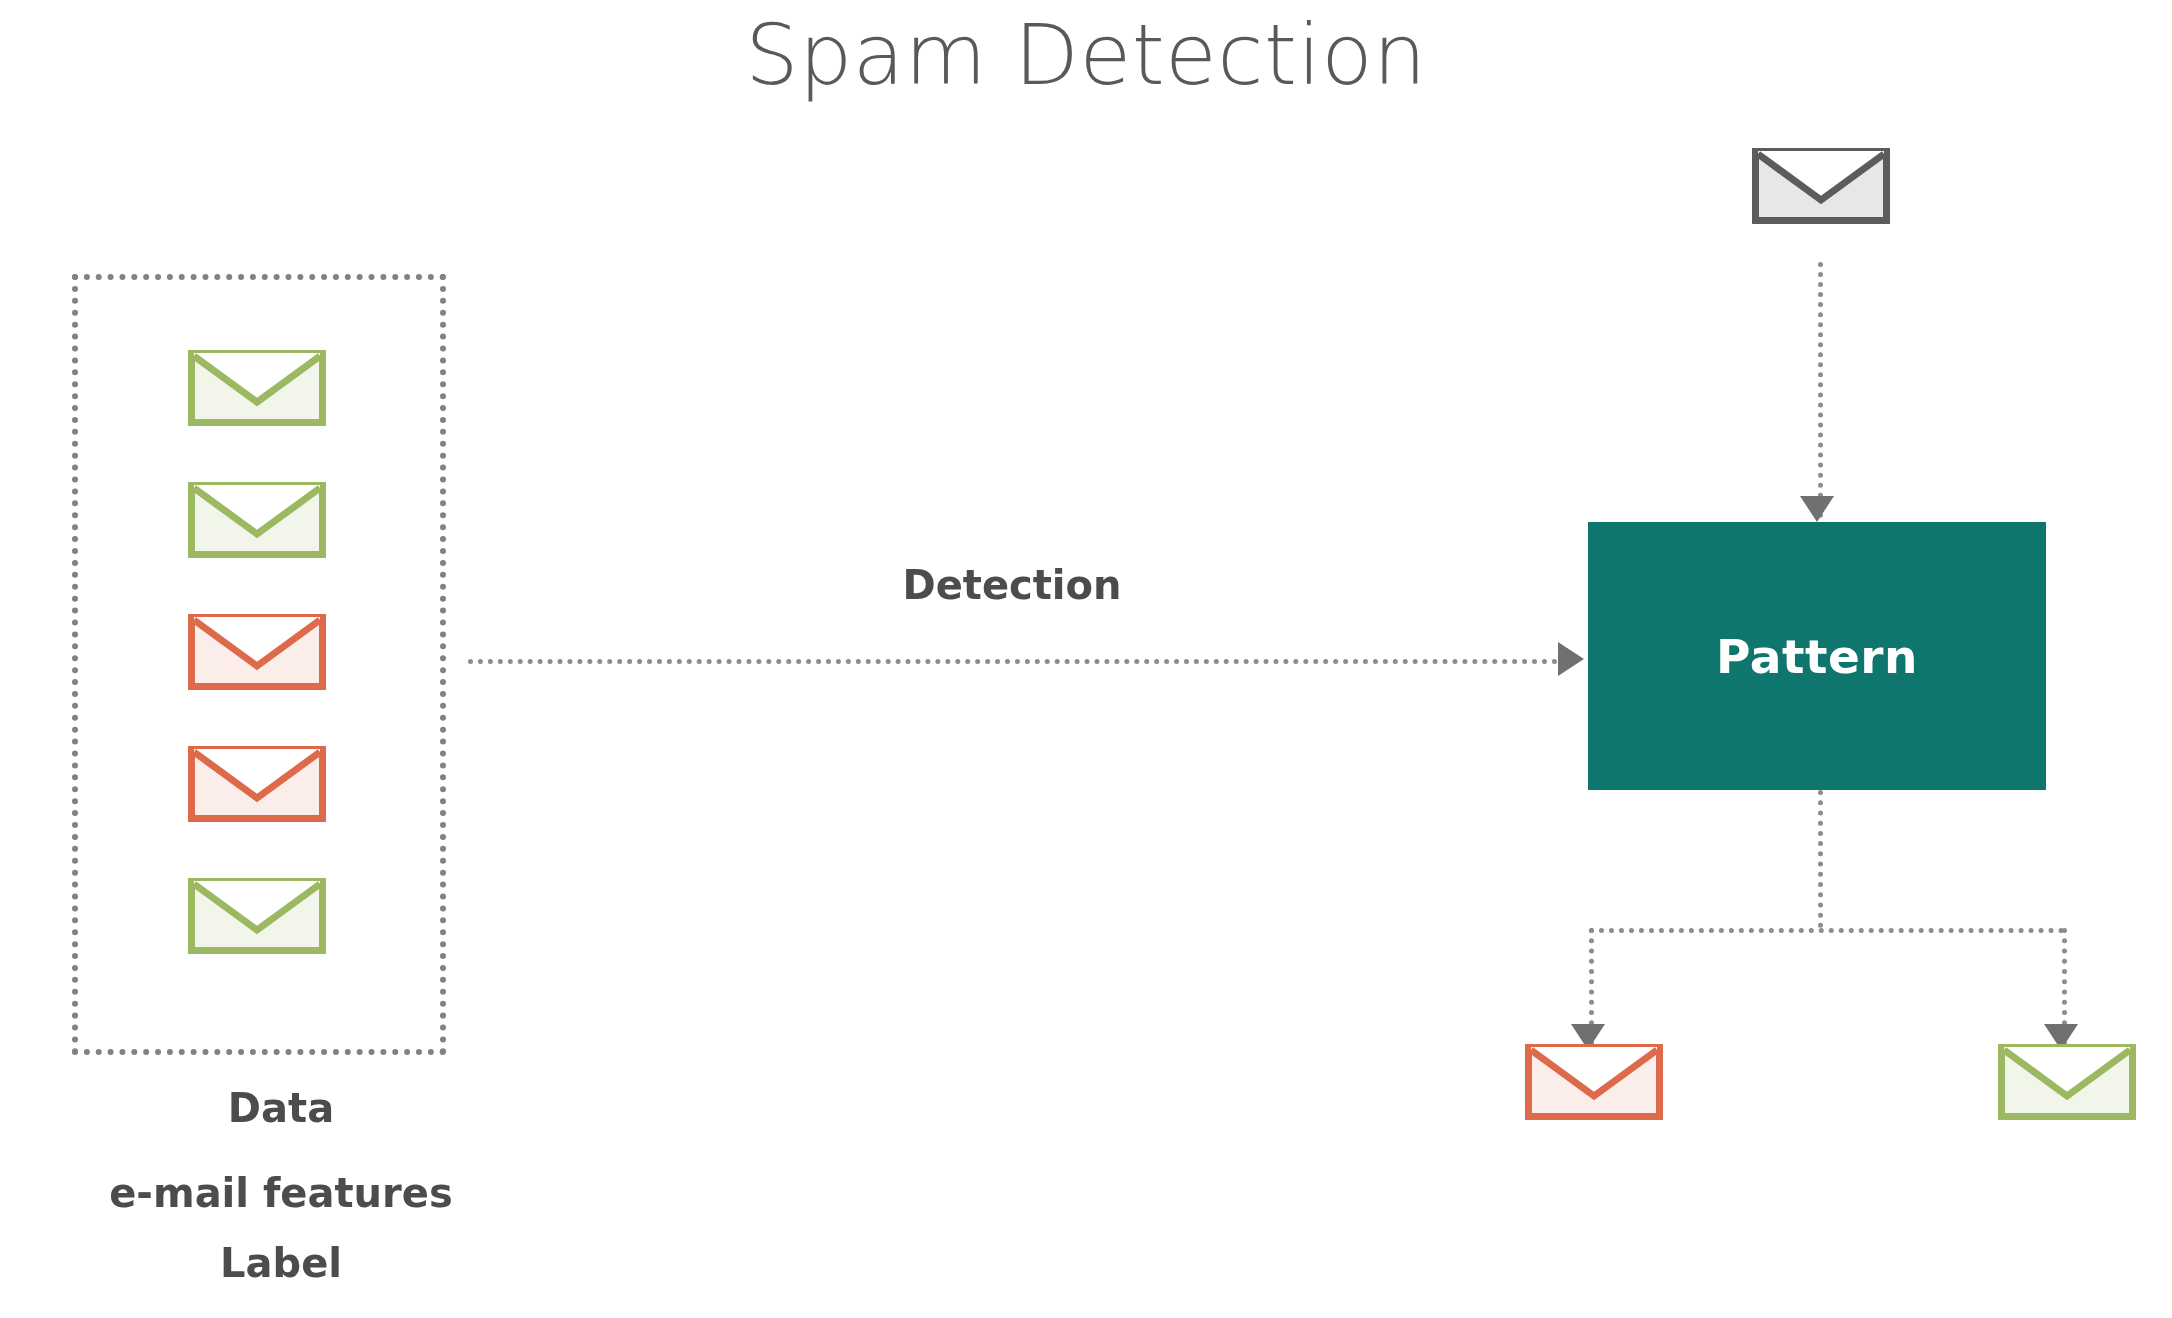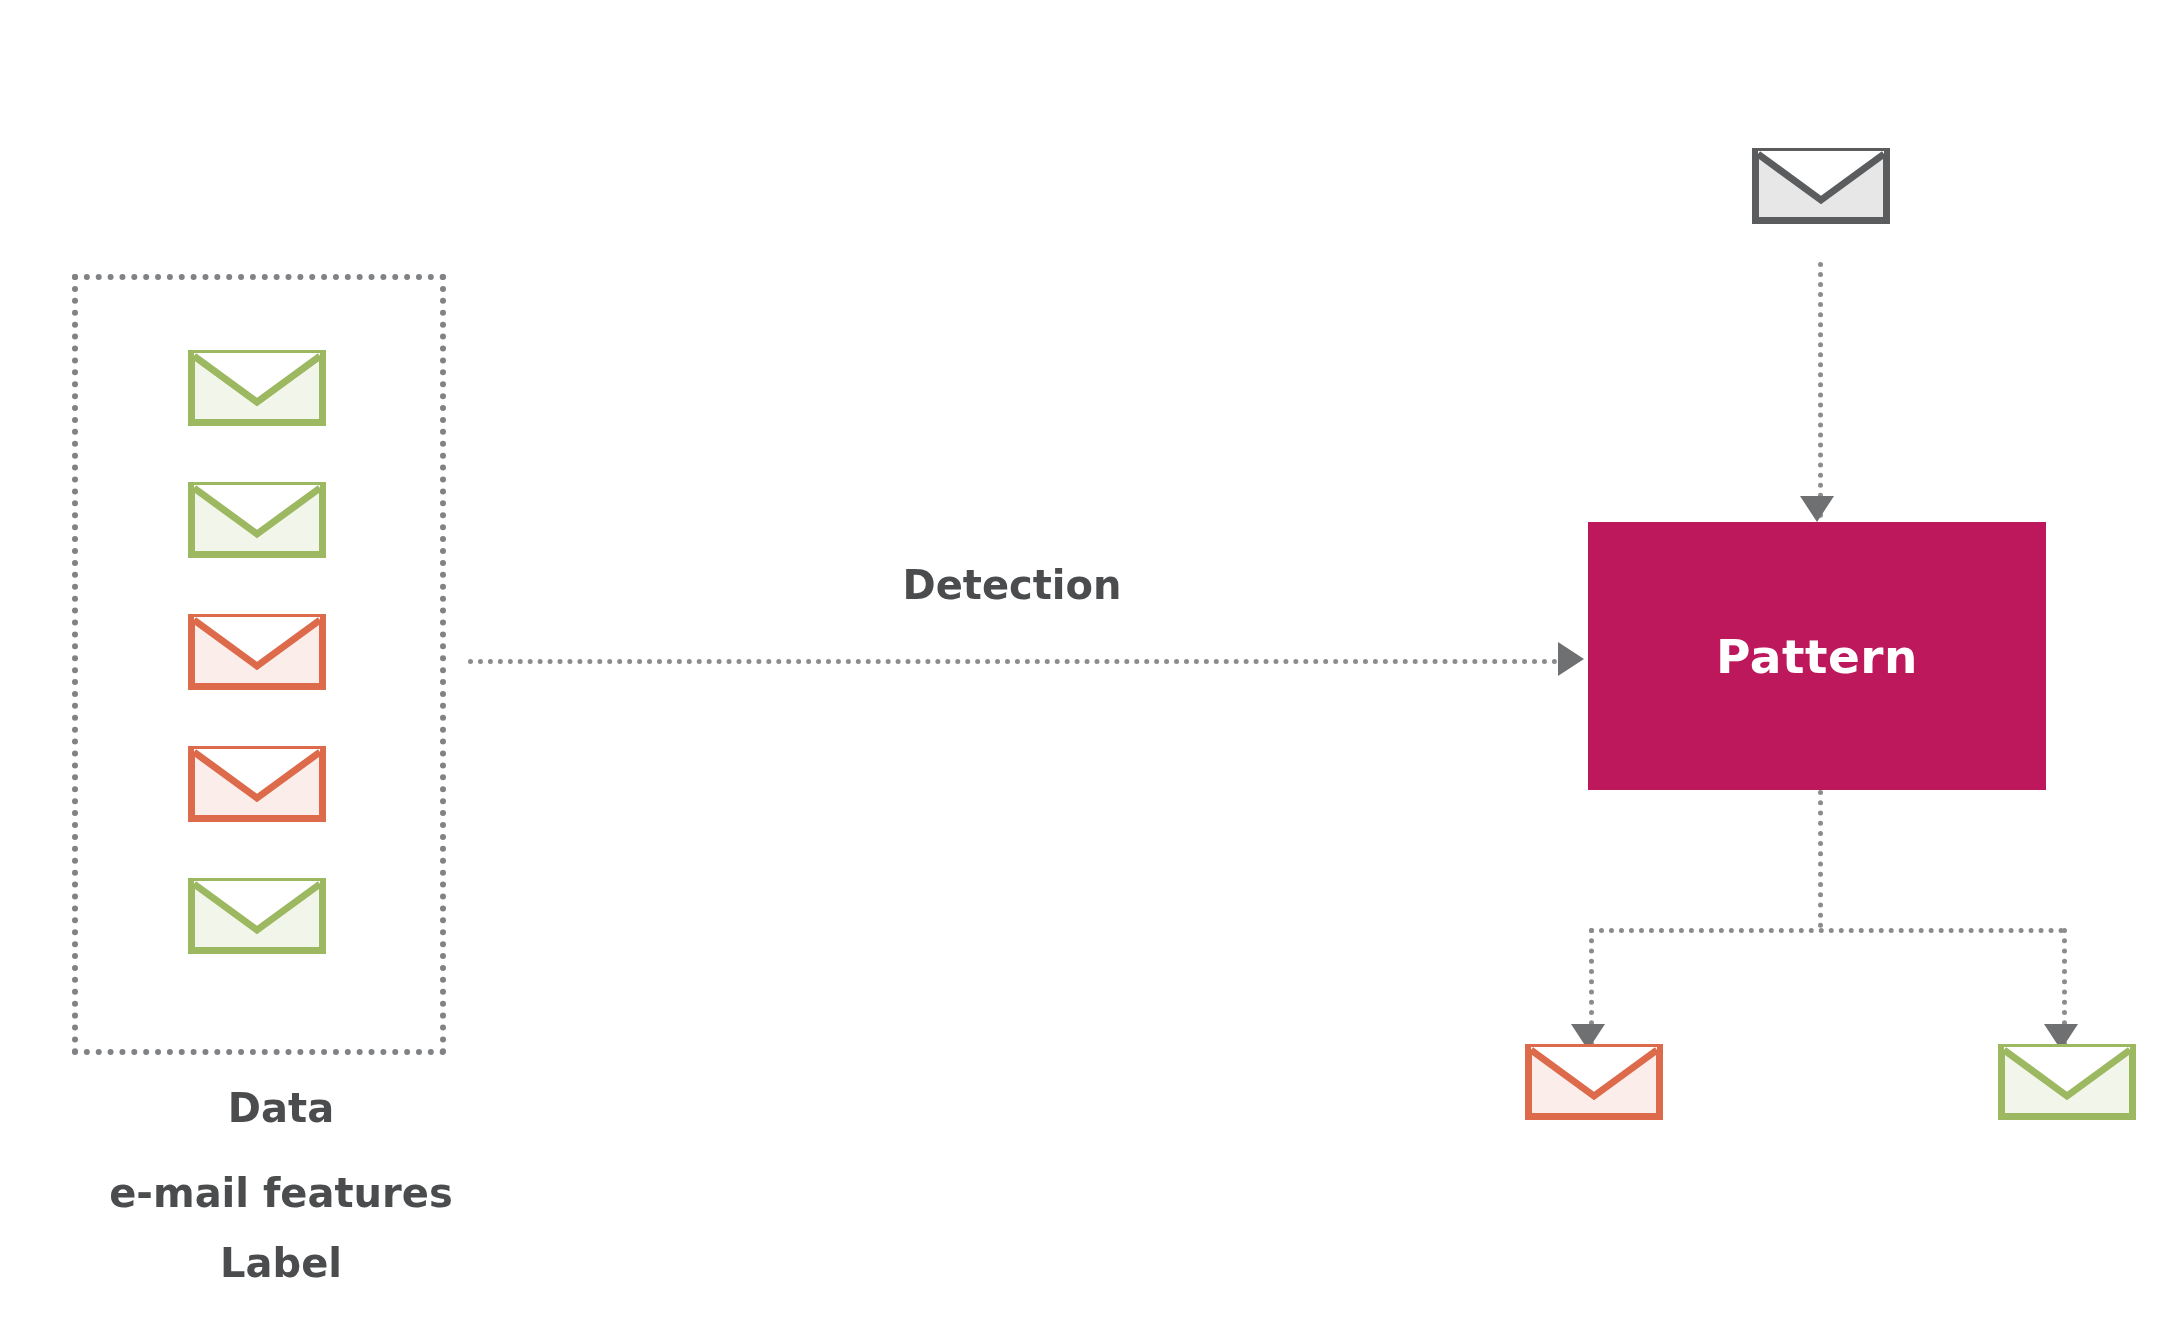--- a/index.html
+++ b/index.html
@@ -66,21 +66,21 @@
     background: var(--fill);
   }
 
   
   .pattern-box {
     position: absolute;
     left: 1588px;
     top: 522px;
     width: 458px;
     height: 268px;
-    background: #be185d;
+    background: #0f766e;
     display: flex;
     align-items: center;
     justify-content: center;
   }
   .pattern-box .label {
     color: #ffffff;
     font-size: 47px;
     font-weight: bold;
     letter-spacing: 0.5px;
     font-family: "DejaVu Sans", sans-serif;
@@ -141,20 +141,21 @@
     border-left: 17px solid transparent;
     border-right: 17px solid transparent;
     border-top: 26px solid #6e7072;
   }
 </style>
 </head>
 <body>
 
 <div id="canvas">
 
+  <div class="title">Spam Detection</div>
 
   <div class="data-box"></div>
 
   <div class="env green" style="left:188px; top:350px; width:138px; height:76px;">
     <div class="body" style="border-width:7px;"></div>
     <svg width="138" height="76" viewBox="0 0 138 76" style="position:absolute;left:0;top:0;">
       <path d="M6,6 L69,52 L132,6" fill="none" stroke="#9cb861" stroke-width="7" stroke-linejoin="miter"></path>
       <path d="M6,6 L69,52 L132,6 L132,3 L6,3 Z" fill="#ffffff" stroke="none"></path>
       <path d="M6,6 L69,52 L132,6" fill="none" stroke="#9cb861" stroke-width="7"></path>
     </svg>

